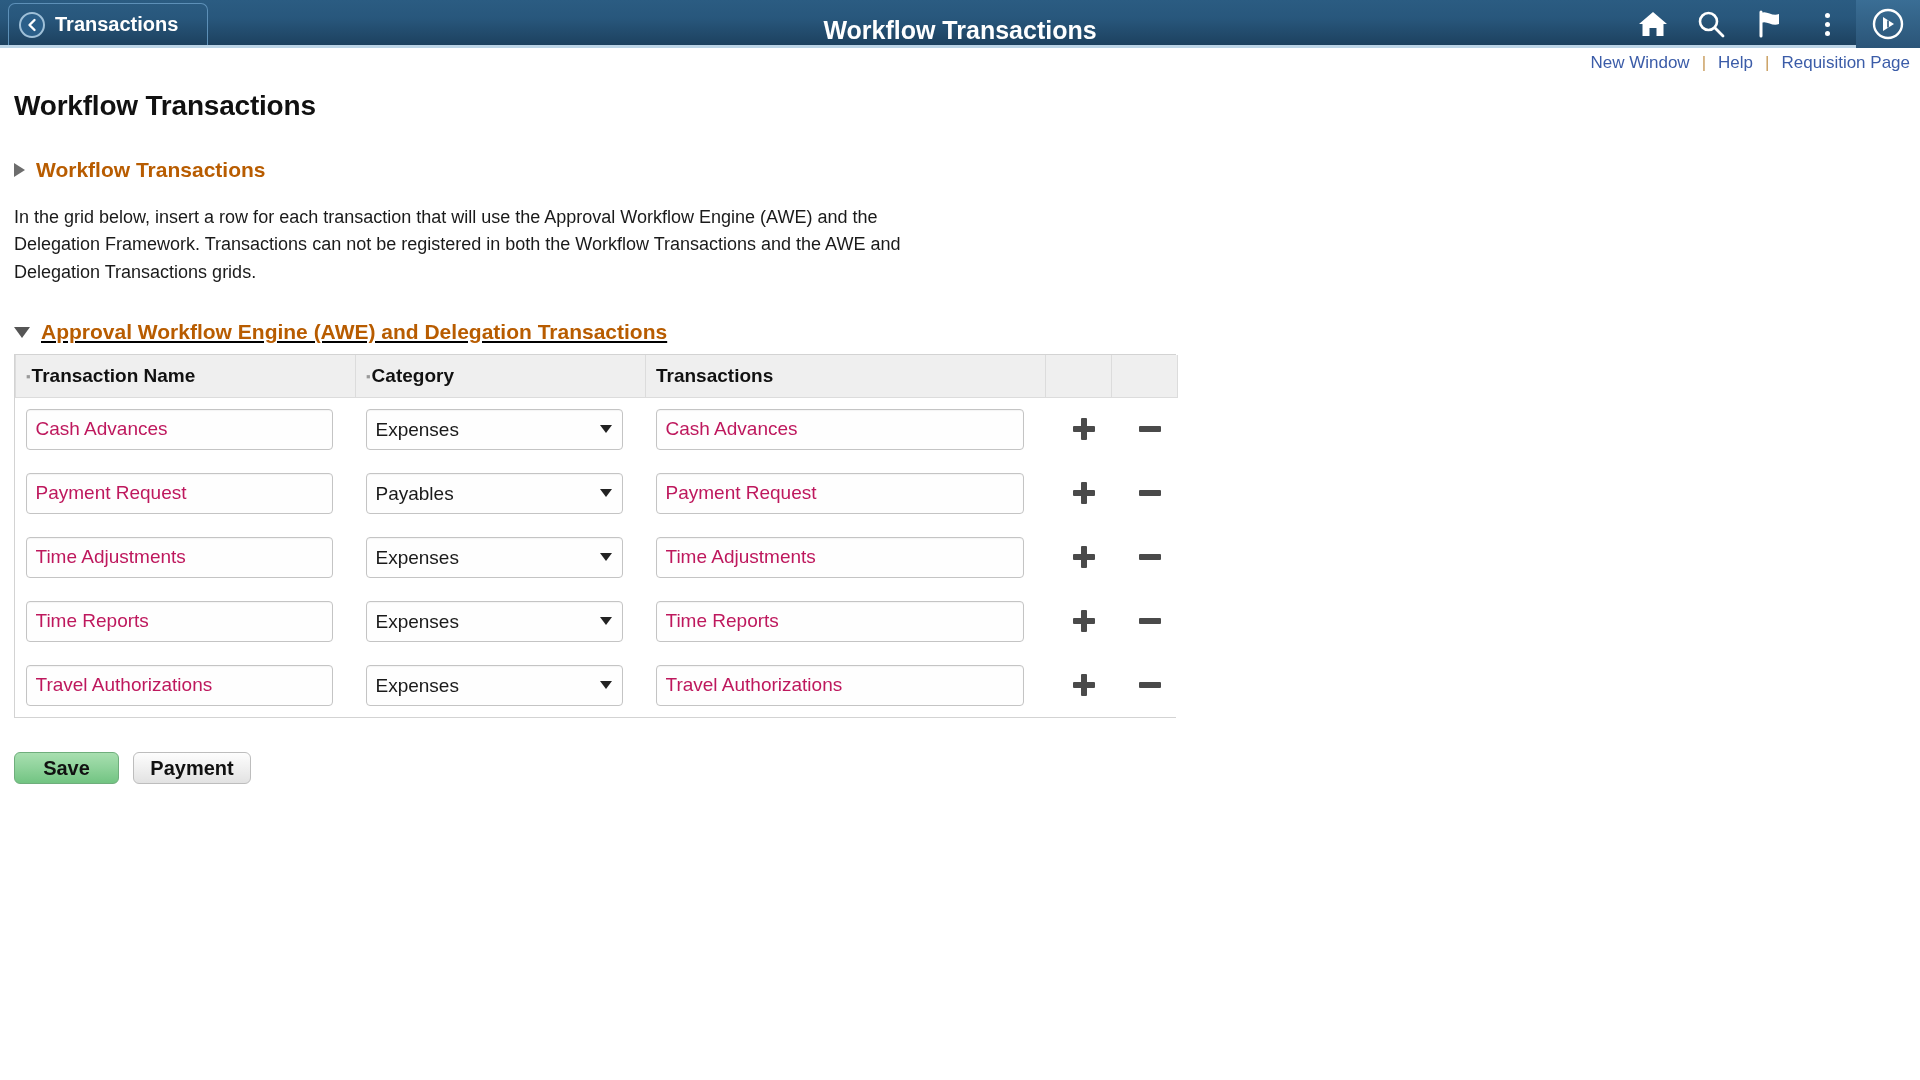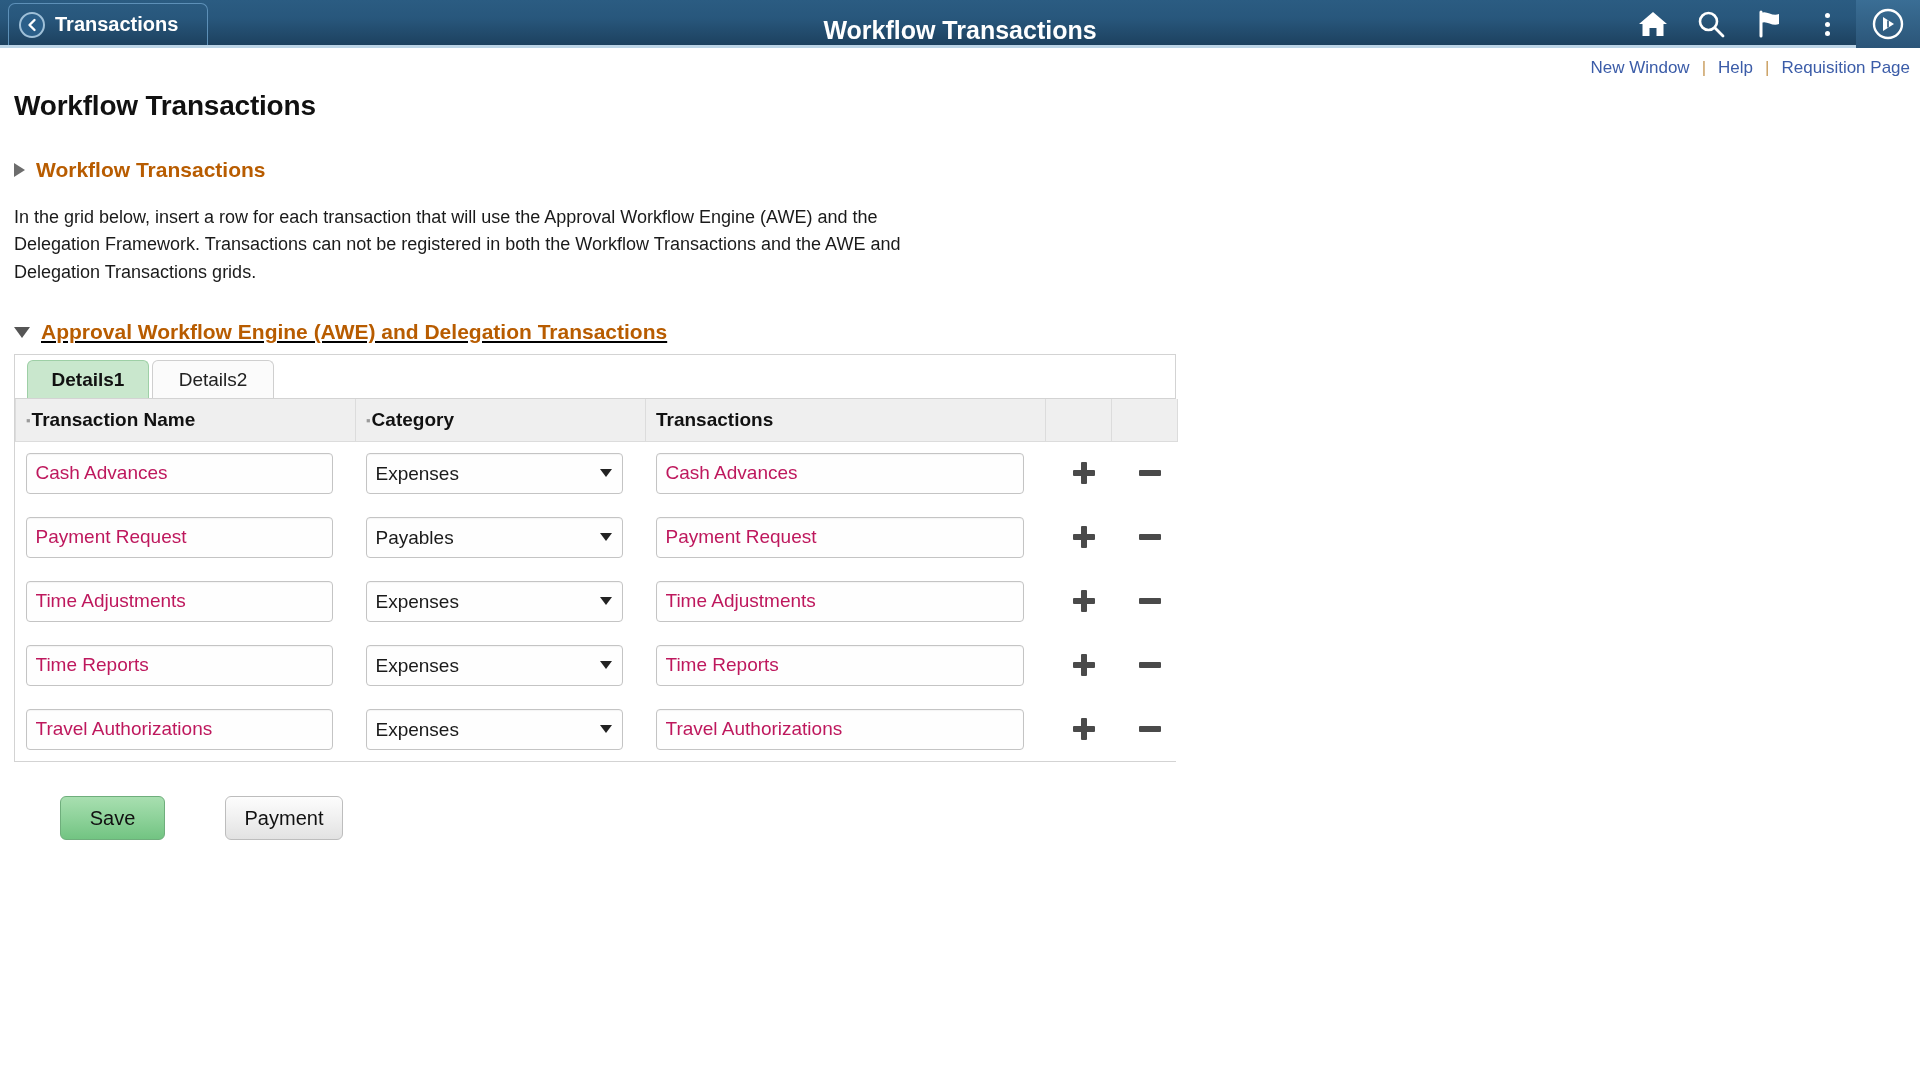--- a/index.html
+++ b/index.html
@@ -77,21 +77,21 @@
     display: flex; align-items: center; justify-content: center;
     cursor: pointer;
   }
   .dots3 { display:flex; flex-direction:column; gap:4px; align-items:center; }
   .dots3 i { width:5px; height:5px; border-radius:50%; background:#fff; display:block; }
 
   
   #util-links {
     height: 30px;
     display: flex;
-    align-items: flex-end;
+    align-items: center;
     justify-content: flex-end;
     padding-right: 0px;
     gap: 0px;
     font-size: 17px;
   }
   #util-links a {
     color: #3b5ca8;
     text-decoration: none;
     cursor: pointer;
     padding: 0 10px;
@@ -280,29 +280,28 @@
   .minus-shape { width: 22px; height: 6px; background: #4a4a4a; border-radius: 1px; }
 
   
   #footer-buttons {
     margin-top: 34px;
     display: flex;
     gap: 14px;
     align-items: center;
   }
   .btn {
-    height: 44px;
+    height: 32px;
     min-width: 105px;
     font-size: 20px;
-    font-weight: normal;
+    font-weight: bold;
     font-family: "Liberation Sans", sans-serif;
     border-radius: 6px;
     cursor: pointer;
     color: #111;
-    margin-left: 46px;
   }
   .btn-save {
     background: linear-gradient(to bottom, #a8dfb0 0%, #8ed29a 50%, #72c482 100%);
     border: 1px solid #6fae7c;
   }
   .btn-notify {
     background: linear-gradient(to bottom, #fdfdfd 0%, #f0f0f0 50%, #e2e2e2 100%);
     border: 1px solid #bdbdbd;
     min-width: 118px;
   }
@@ -387,24 +386,20 @@
 
   <div id="awe-section">
 
     <div class="collapsible-head" style="margin-top:0;text-decoration:underline;">
       <span class="tri tri-down"></span>
       <span class="collapsible-label">Approval Workflow Engine (AWE) and Delegation Transactions</span>
     </div>
 
     <div id="grid-wrap" style="margin-top:10px;">
 
-      <div id="tab-strip">
-        <div class="tab active">Details1</div>
-        <div class="tab">Details2</div>
-      </div>
 
       <table id="grid-table">
         <colgroup>
           <col style="width:340px">
             <col style="width:290px">
             <col style="width:400px">
           <col style="width:66px">
             <col style="width:66px">
         </colgroup>
         <thead>

